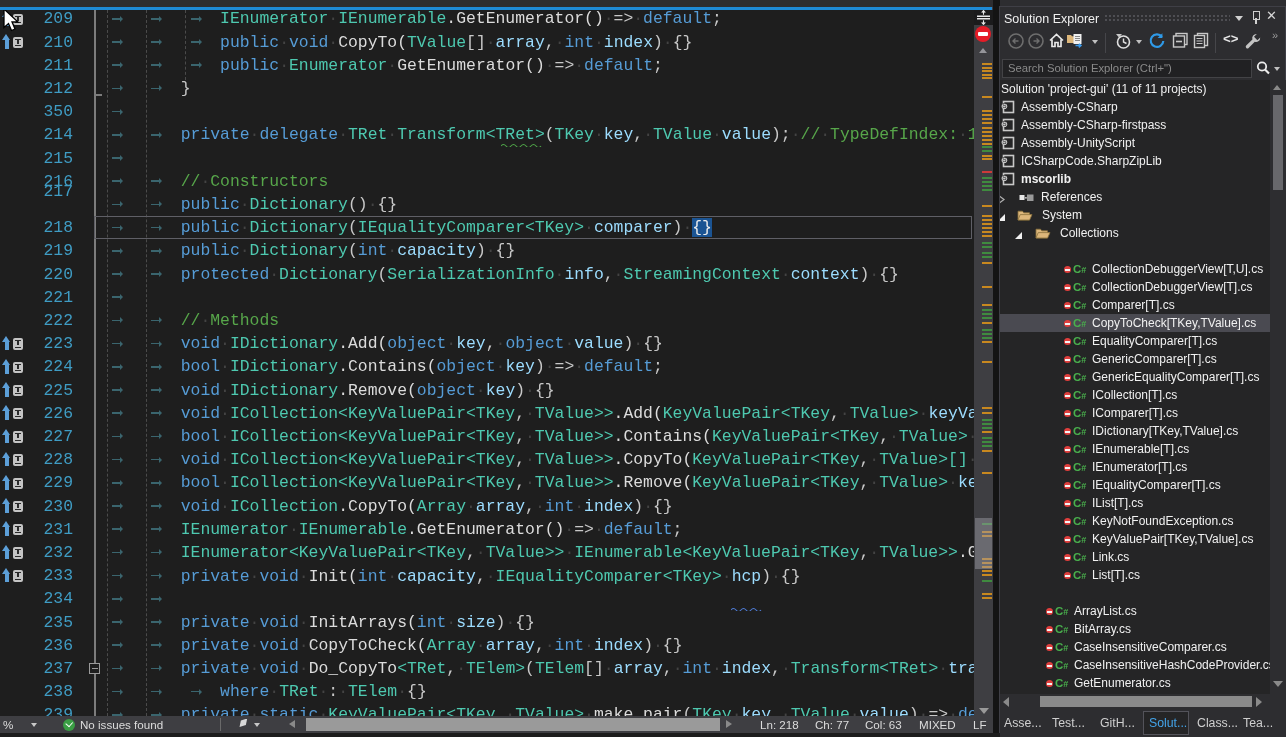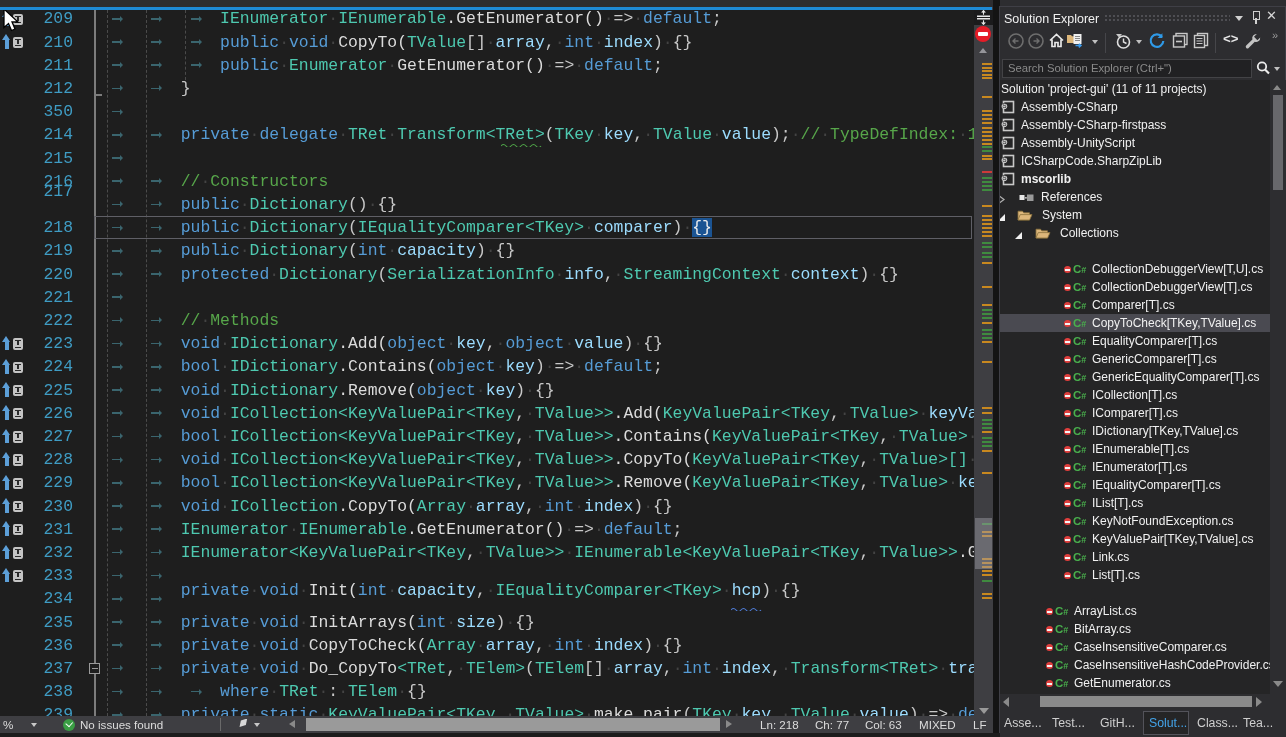--- a/index.html
+++ b/index.html
@@ -275,21 +275,21 @@
 <div class="ln" style="top:554.2px">233</div>
 <div class="mup" style="top:557.8px"></div>
 <div class="mbox" style="top:560.3px">
         <i></i>
       </div>
 <b class="ar" style="left:112.0px;top:564.8px"></b>
 <b class="ar" style="left:151.4px;top:564.8px"></b>
 <div class="ln" style="top:577.4px">234</div>
 <b class="ar" style="left:112.0px;top:588.0px"></b>
 <b class="ar" style="left:151.4px;top:588.0px"></b>
-<div class="cl" style="left:180.73px;top:569px"><span class="k">private</span><s>·</s><span class="k">void</span><s>·</s><span class="w">Init(</span><span class="k">int</span><s>·</s><span class="p">capacity</span><span class="g">,</span><s>·</s><span class="t">IEqualityComparer&lt;TKey&gt;</span><s>·</s><span class="p">hcp</span><span class="g">)</span><s>·</s><span class="g">{}</span></div>
+<div class="cl" style="left:180.73px;top:555px"><span class="k">private</span><s>·</s><span class="k">void</span><s>·</s><span class="w">Init(</span><span class="k">int</span><s>·</s><span class="p">capacity</span><span class="g">,</span><s>·</s><span class="t">IEqualityComparer&lt;TKey&gt;</span><s>·</s><span class="p">hcp</span><span class="g">)</span><s>·</s><span class="g">{}</span></div>
 <div class="ln" style="top:600.6px">235</div>
 <b class="ar" style="left:112.0px;top:611.2px"></b>
 <b class="ar" style="left:151.4px;top:611.2px"></b>
 <div class="cl" style="left:180.73px;top:600.6px"><span class="k">private</span><s>·</s><span class="k">void</span><s>·</s><span class="w">InitArrays(</span><span class="k">int</span><s>·</s><span class="p">size</span><span class="g">)</span><s>·</s><span class="g">{}</span></div>
 <div class="ln" style="top:623.8px">236</div>
 <b class="ar" style="left:112.0px;top:634.4px"></b>
 <b class="ar" style="left:151.4px;top:634.4px"></b>
 <div class="cl" style="left:180.73px;top:623.8px"><span class="k">private</span><s>·</s><span class="k">void</span><s>·</s><span class="w">CopyToCheck(</span><span class="t">Array</span><s>·</s><span class="p">array</span><span class="g">,</span><s>·</s><span class="k">int</span><s>·</s><span class="p">index</span><span class="g">)</span><s>·</s><span class="g">{}</span></div>
 <div class="ln" style="top:647.0px">237</div>
 <b class="ar" style="left:112.0px;top:657.6px"></b>

